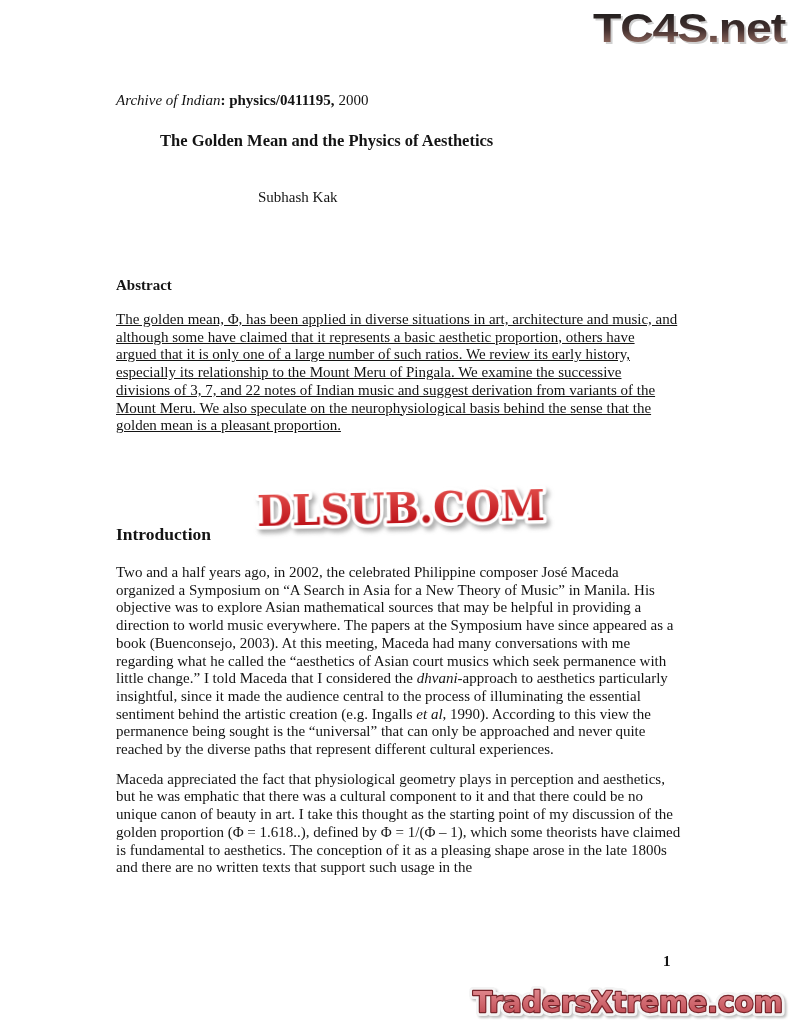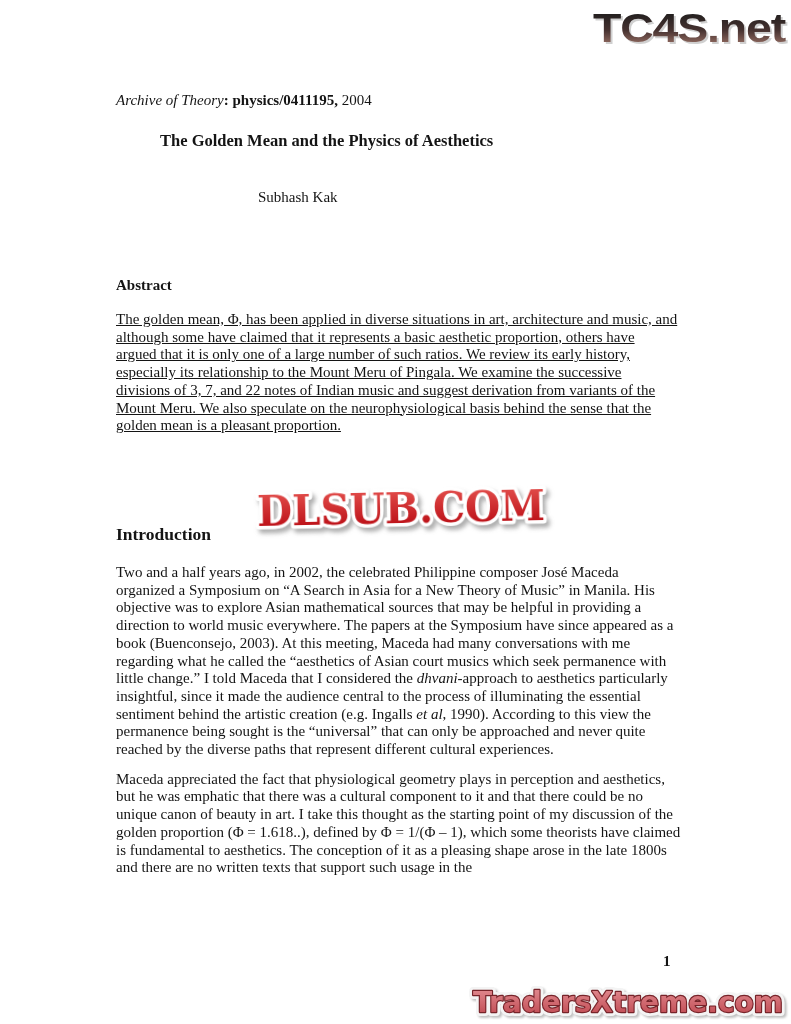--- a/index.html
+++ b/index.html
@@ -72,21 +72,21 @@
     <defs>
       <linearGradient id="tcgrad" x1="0" y1="0" x2="0" y2="1">
         <stop offset="0.1" stop-color="#1c1c1c"></stop>
         <stop offset="0.55" stop-color="#463230"></stop>
         <stop offset="0.95" stop-color="#a4786c"></stop>
       </linearGradient>
     </defs>
     <text x="100" y="38" text-anchor="middle" font-family="Liberation Sans, sans-serif" font-weight="bold" font-size="40" letter-spacing="-1" textLength="192" lengthAdjust="spacingAndGlyphs" fill="url(#tcgrad)">TC4S.net</text>
   </svg>
 
-  <div class="abs header-line"><span class="it">Archive of Theory</span><span class="b">: physics/0411195,</span><span> 2004</span></div>
+  <div class="abs header-line"><span class="it">Archive of Indian</span><span class="b">: physics/0411195,</span><span> 2000</span></div>
 
   <h1 class="abs title">The Golden Mean and the Physics of Aesthetics</h1>
 
   <div class="abs authors">
     <div>Subhash Kak</div>
   </div>
 
   <h2 class="abs abs-h">Abstract</h2>
   <p class="abs abs-t">The golden mean, Φ, has been applied in diverse situations in art, architecture and music, and although some have claimed that it represents a basic aesthetic proportion, others have argued that it is only one of a large number of such ratios. We review its early history, especially its relationship to the Mount Meru of Pingala. We examine the successive divisions of 3, 7, and 22 notes of Indian music and suggest derivation from variants of the Mount Meru. We also speculate on the neurophysiological basis behind the sense that the golden mean is a pleasant proportion.</p>
 

